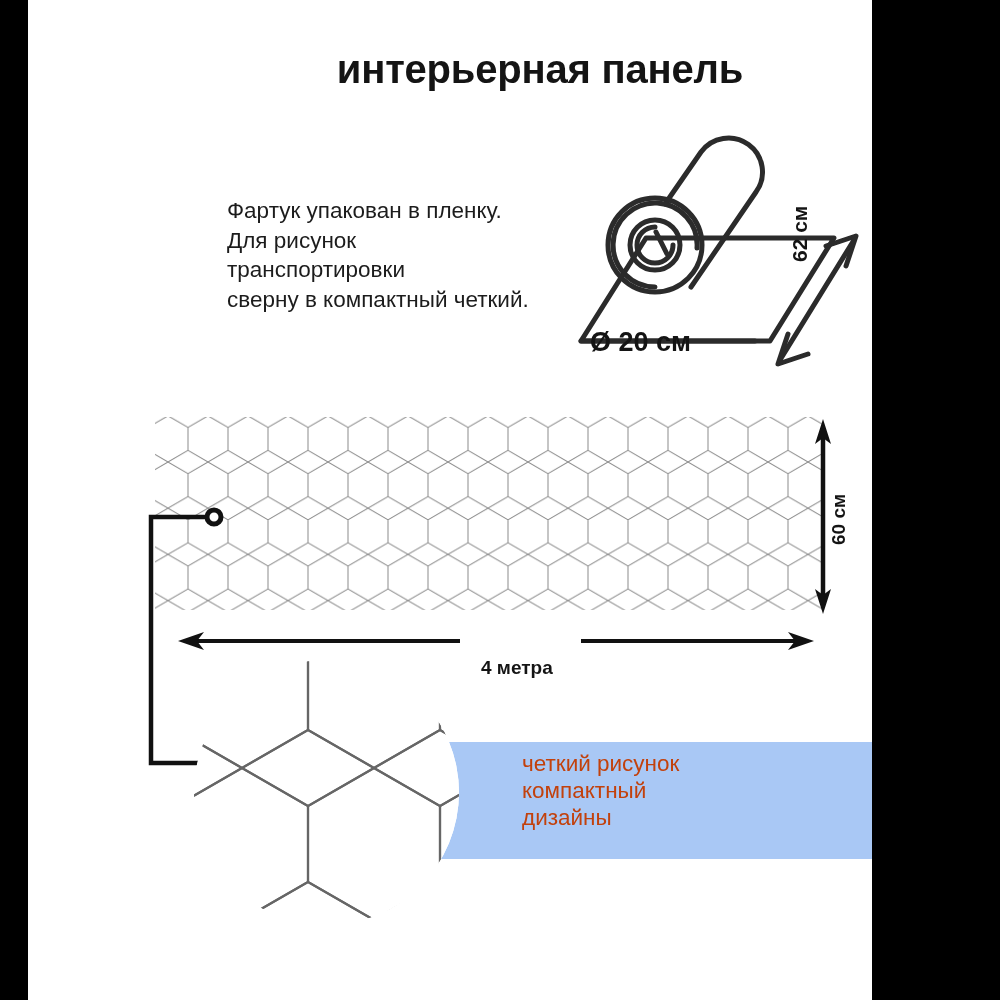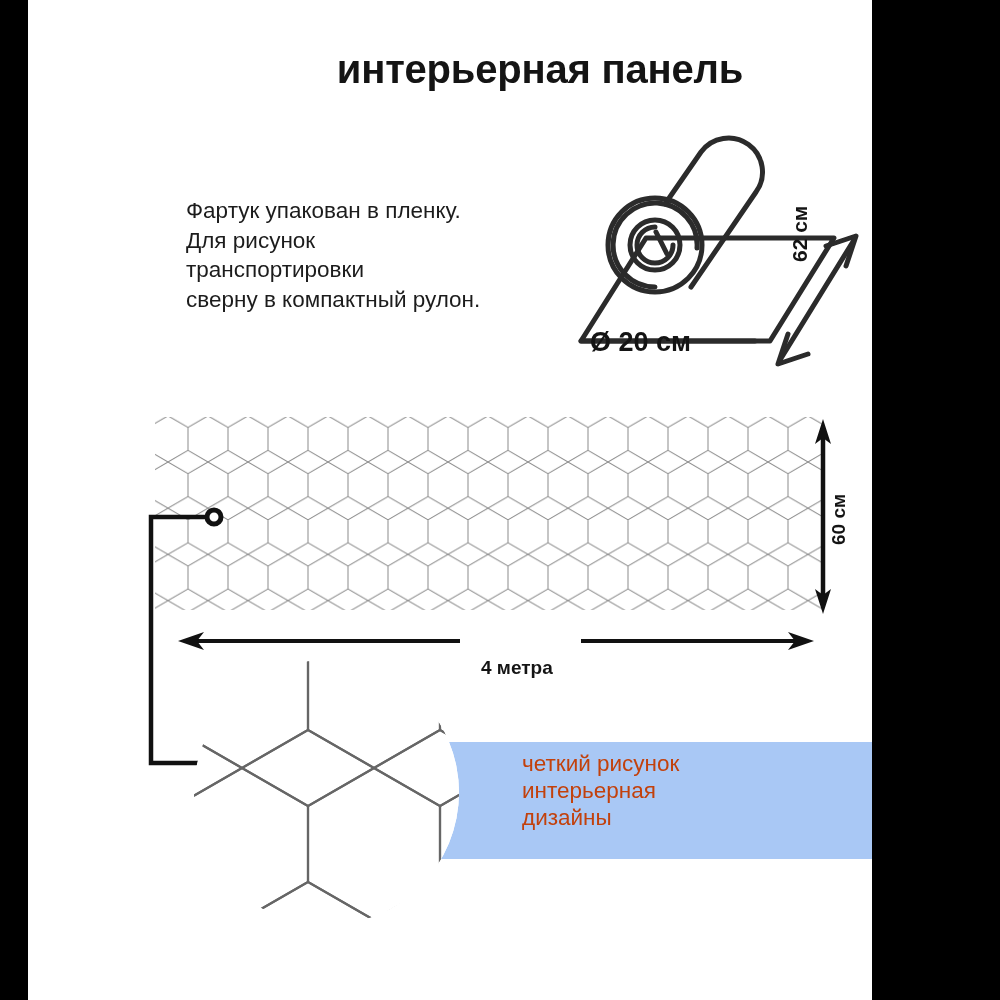--- a/index.html
+++ b/index.html
@@ -45,21 +45,21 @@
   
   .desc {
     position: absolute;
     left: 158px;
     top: 196px;
     font-size: 22.5px;
     line-height: 29.5px;
     color: #1c1c1c;
     font-weight: 400;
   }
-  .desc div { white-space: nowrap; }
+  .desc div { white-space: nowrap; margin-left: 41px; }
 
   
   .vec {
     position: absolute;
     left: 0; top: 0;
     width: 844px;
     height: 1000px;
     overflow: visible;
   }
   
@@ -133,21 +133,21 @@
 
 <div id="stage">
   <div class="canvas">
 
     <div class="title">интерьерная панель</div>
 
     <div class="desc">
       <div>Фартук упакован в пленку.</div>
       <div>Для рисунок</div>
       <div>транспортировки</div>
-      <div>сверну в компактный рулон.</div>
+      <div>сверну в компактный четкий.</div>
     </div>
 
     <svg class="vec" viewBox="0 0 844 1000">
       <defs>
 
         <pattern id="honeycomb" width="40" height="46.2" patternUnits="userSpaceOnUse">
           <g fill="none" stroke="#8c8c8c" stroke-width="1">
             <path d="M 20,0 L 40,11.55 L 40,34.65 L 20,46.2 L 0,34.65 L 0,11.55 Z"></path>
             <path d="M 0,11.55 L -20,0 M 40,11.55 L 60,0"></path>
           </g>
@@ -231,18 +231,18 @@
           </pattern>
         </defs>
         <g transform="translate(-18,-44)">
           <rect x="-40" y="-40" width="400" height="400" fill="url(#honeycomb-big2)"></rect>
         </g>
       </svg>
     </div>
 
     <div class="banner-text">
       <div>четкий рисунок</div>
-      <div>интерьерная</div>
+      <div>компактный</div>
       <div>дизайны</div>
     </div>
 
   </div>
 </div>
 
 </body></html>

